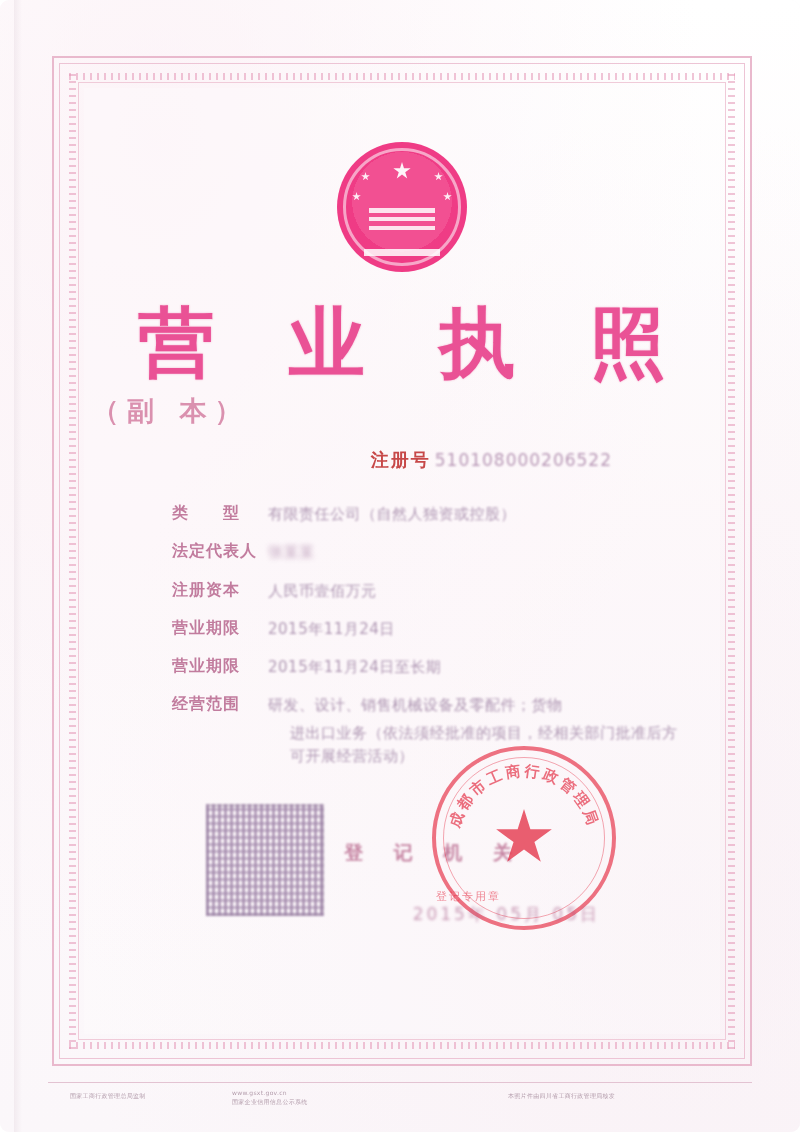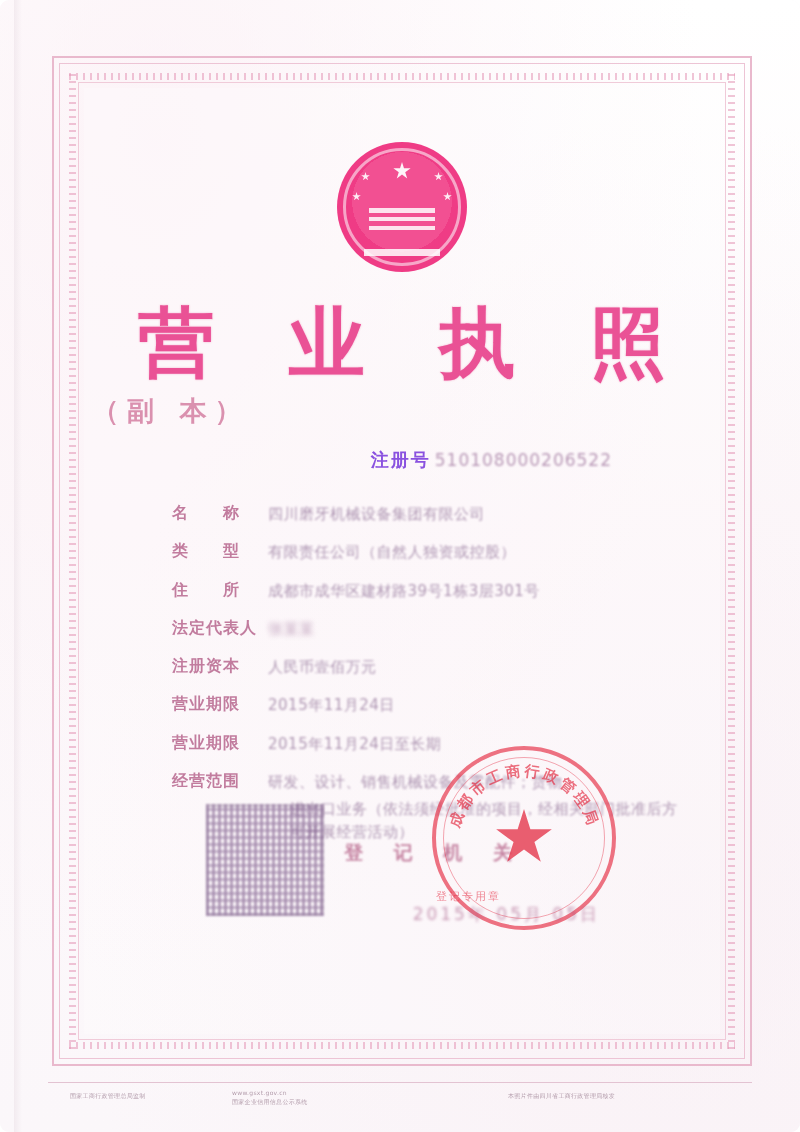--- a/index.html
+++ b/index.html
@@ -172,21 +172,21 @@
     right: 108px;
     top: 360px;
     display: flex;
     align-items: baseline;
     gap: 4px;
     filter: blur(.6px);
   }
   .reg-label {
     font-size: 18px;
     letter-spacing: 2px;
-    color: #6d28d9;
+    color: #b91c1c;
     font-weight: bold;
     opacity: .8;
     margin-left: 40px;
   }
   .reg-value {
     font-size: 17px;
     letter-spacing: 1px;
     color: #8e5d8c;
     opacity: .62;
     filter: blur(1.1px);
@@ -400,34 +400,26 @@
       <div class="cert-title">营 业 执 照</div>
       <div class="cert-subtitle">（副 本）</div>
 
       <div class="reg-line">
         <span class="reg-label">注册号</span>
         <span class="reg-value">510108000206522</span>
       </div>
 
       <div class="fields">
 
-        <div class="row">
-          <div class="row-label spaced">名　　称</div>
-          <div class="row-value">四川磨牙机械设备集团有限公司</div>
-        </div>
 
         <div class="row">
           <div class="row-label spaced">类　　型</div>
           <div class="row-value">有限责任公司（自然人独资或控股）</div>
         </div>
 
-        <div class="row">
-          <div class="row-label spaced">住　　所</div>
-          <div class="row-value">成都市成华区建材路39号1栋3层301号</div>
-        </div>
 
         <div class="row">
           <div class="row-label">法定代表人</div>
           <div class="row-value redacted">张某某</div>
         </div>
 
         <div class="row">
           <div class="row-label">注册资本</div>
           <div class="row-value">人民币壹佰万元</div>
         </div>

